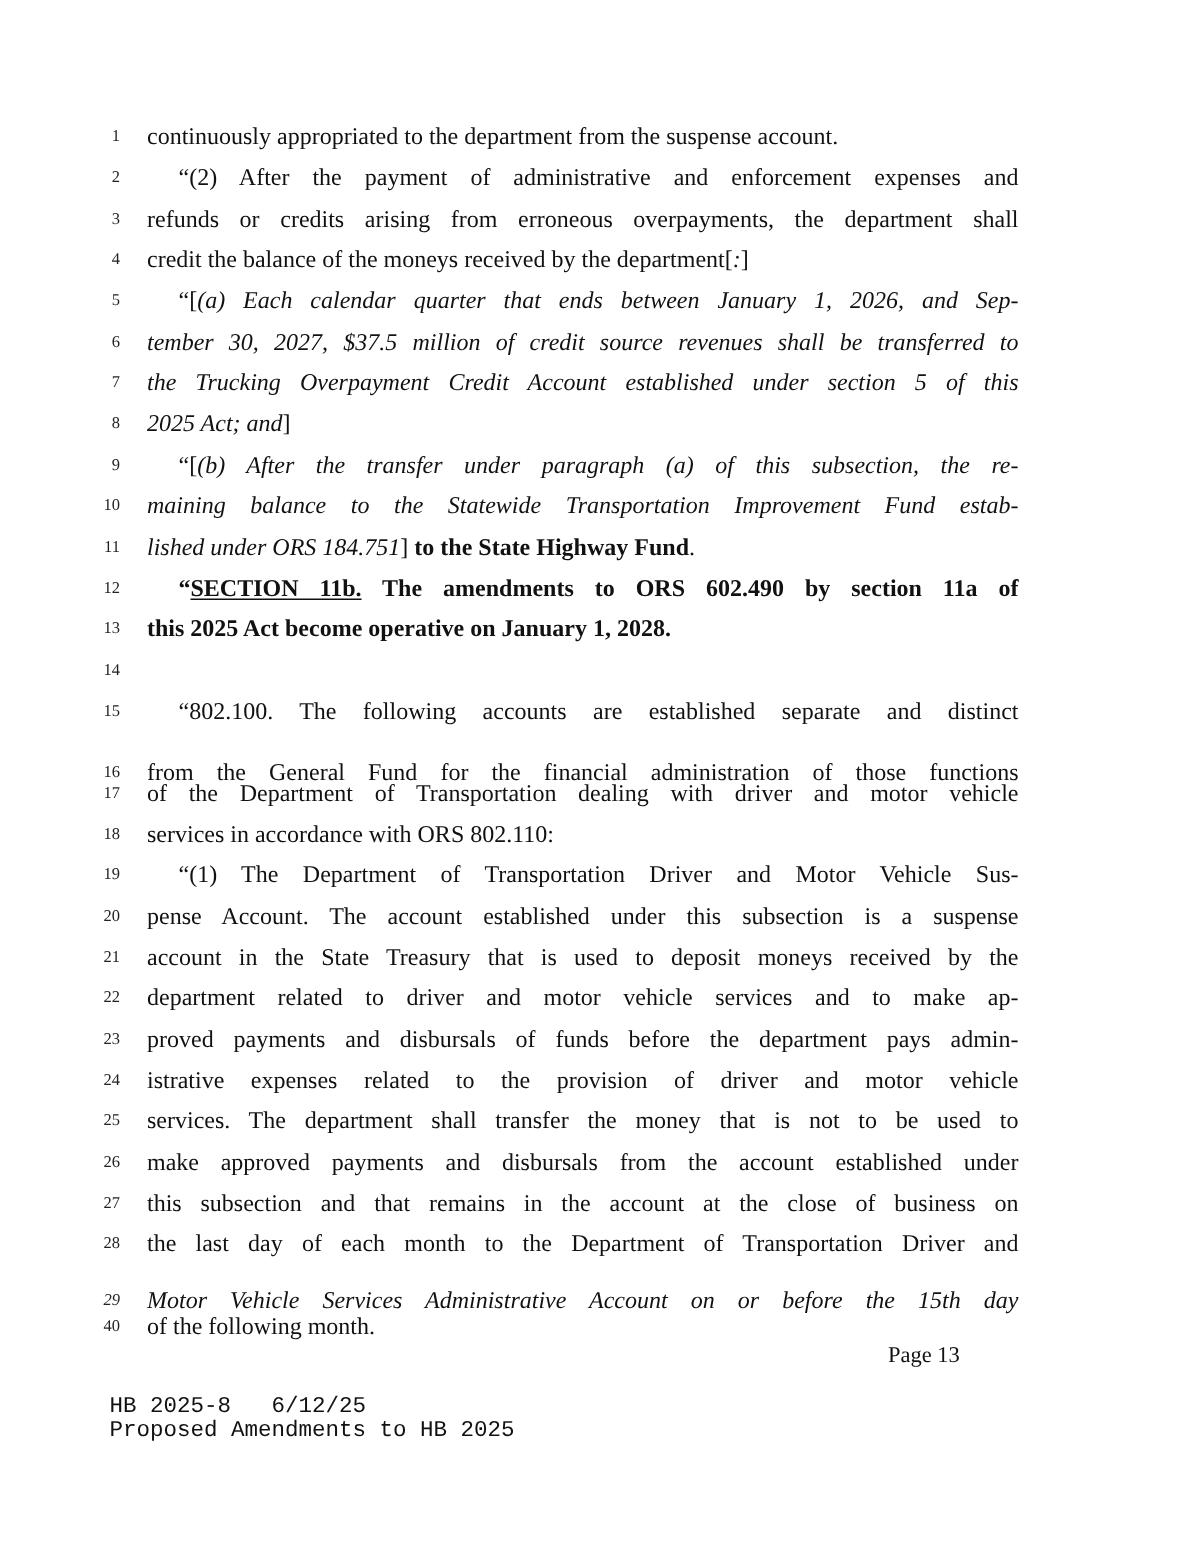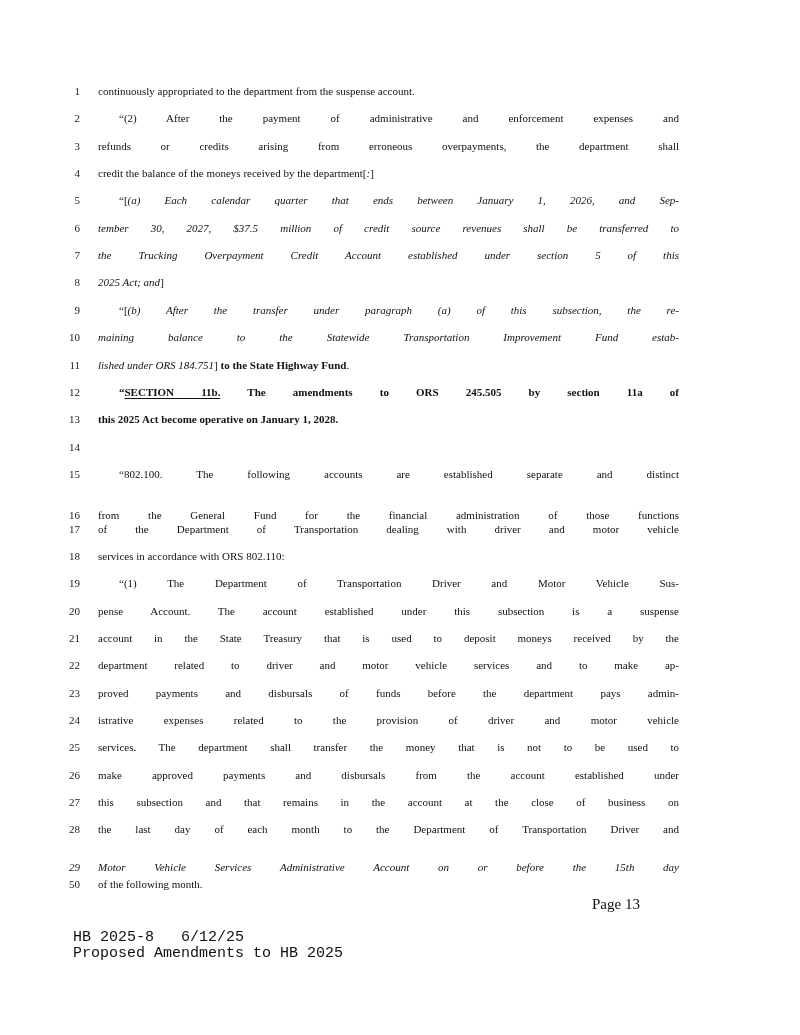--- a/index.html
+++ b/index.html
@@ -2,21 +2,21 @@
 <html><head>
 <meta charset="utf-8">
 <style>
   html, body { margin: 0; padding: 0; background: #ffffff; }
   body { width: 800px; height: 1035px; position: relative; overflow: hidden;
          font-family: "Liberation Serif", "DejaVu Serif", serif; color: #111111; }
   .page { position: absolute; left: 0; top: 0; width: 800px; height: 1035px; }
   .line { position: absolute; left: 0; width: 800px; height: 27px; }
   .ln { position: absolute; left: 52px; width: 28px; text-align: right;
         font-size: 11px; line-height: 27px; color: #222; }
-  .txt { position: absolute; left: 98px; width: 581px; font-size: 11px; line-height: 27px;
+  .txt { position: absolute; left: 98px; width: 581px; font-size: 16px; line-height: 27px;
          text-align: justify; text-align-last: justify; white-space: nowrap; }
   .txt.last { text-align-last: left; }
   .txt.indent { text-indent: 21px; }
   .it { font-style: italic; }
   .b { font-weight: bold; }
   .u { text-decoration: underline; text-underline-offset: 2px; }
   .footer { position: absolute; left: 73px; top: 930px; font-size: 15px; line-height: 16px; font-family: Liberation Mono, monospace; }
   .footer-page { position: absolute; left: 592px; top: 896px; font-size: 15px; line-height: 16px; }
 </style>
 </head>
@@ -63,21 +63,21 @@
       <div class="line" style="top: 324.15px;">
         <span class="ln">10</span>
         <div class="txt"><span class="it">maining balance to the Statewide Transportation Improvement Fund estab-</span></div>
       </div>
       <div class="line" style="top: 351.5px;">
         <span class="ln">11</span>
         <div class="txt last"><span class="it">lished under ORS 184.751</span><span>] </span><span class="b">to the State Highway Fund</span><span>.</span></div>
       </div>
       <div class="line" style="top: 378.85px;">
         <span class="ln">12</span>
-        <div class="txt indent"><span class="b">“</span><span class="b u">SECTION 11b.</span><span class="b"> The amendments to ORS 245.505 by section 11a of</span></div>
+        <div class="txt indent"><span class="b">“</span><span class="b u">SECTION 11b.</span><span class="b"> The amendments to ORS 602.490 by section 11a of</span></div>
       </div>
       <div class="line" style="top: 406.2px;">
         <span class="ln">13</span>
         <div class="txt last"><span class="b">this 2025 Act become operative on January 1, 2028.</span></div>
       </div>
       <div class="line" style="top: 433.55px;">
         <span class="ln">14</span>
       </div>
       <div class="line" style="top: 460.9px;">
         <span class="ln">15</span>
@@ -133,21 +133,21 @@
       </div>
       <div class="line" style="top: 816.45px;">
         <span class="ln">28</span>
         <div class="txt"><span>the last day of each month to the Department of Transportation Driver and</span></div>
       </div>
       <div class="line" style="top: 854px; font-style: italic;">
         <span class="ln">29</span>
         <div class="txt"><span>Motor Vehicle Services Administrative Account on or before the 15th day</span></div>
       </div>
       <div class="line" style="top: 871.15px;">
-        <span class="ln">50</span>
+        <span class="ln">40</span>
         <div class="txt last"><span>of the following month.</span></div>
       </div>
     </div>
 
   <div class="footer">
     <div style="white-space:pre">HB 2025-8   6/12/25</div>
     <div>Proposed Amendments to HB 2025</div>
   </div>
   <div class="footer-page">Page 13</div>
 </div>

